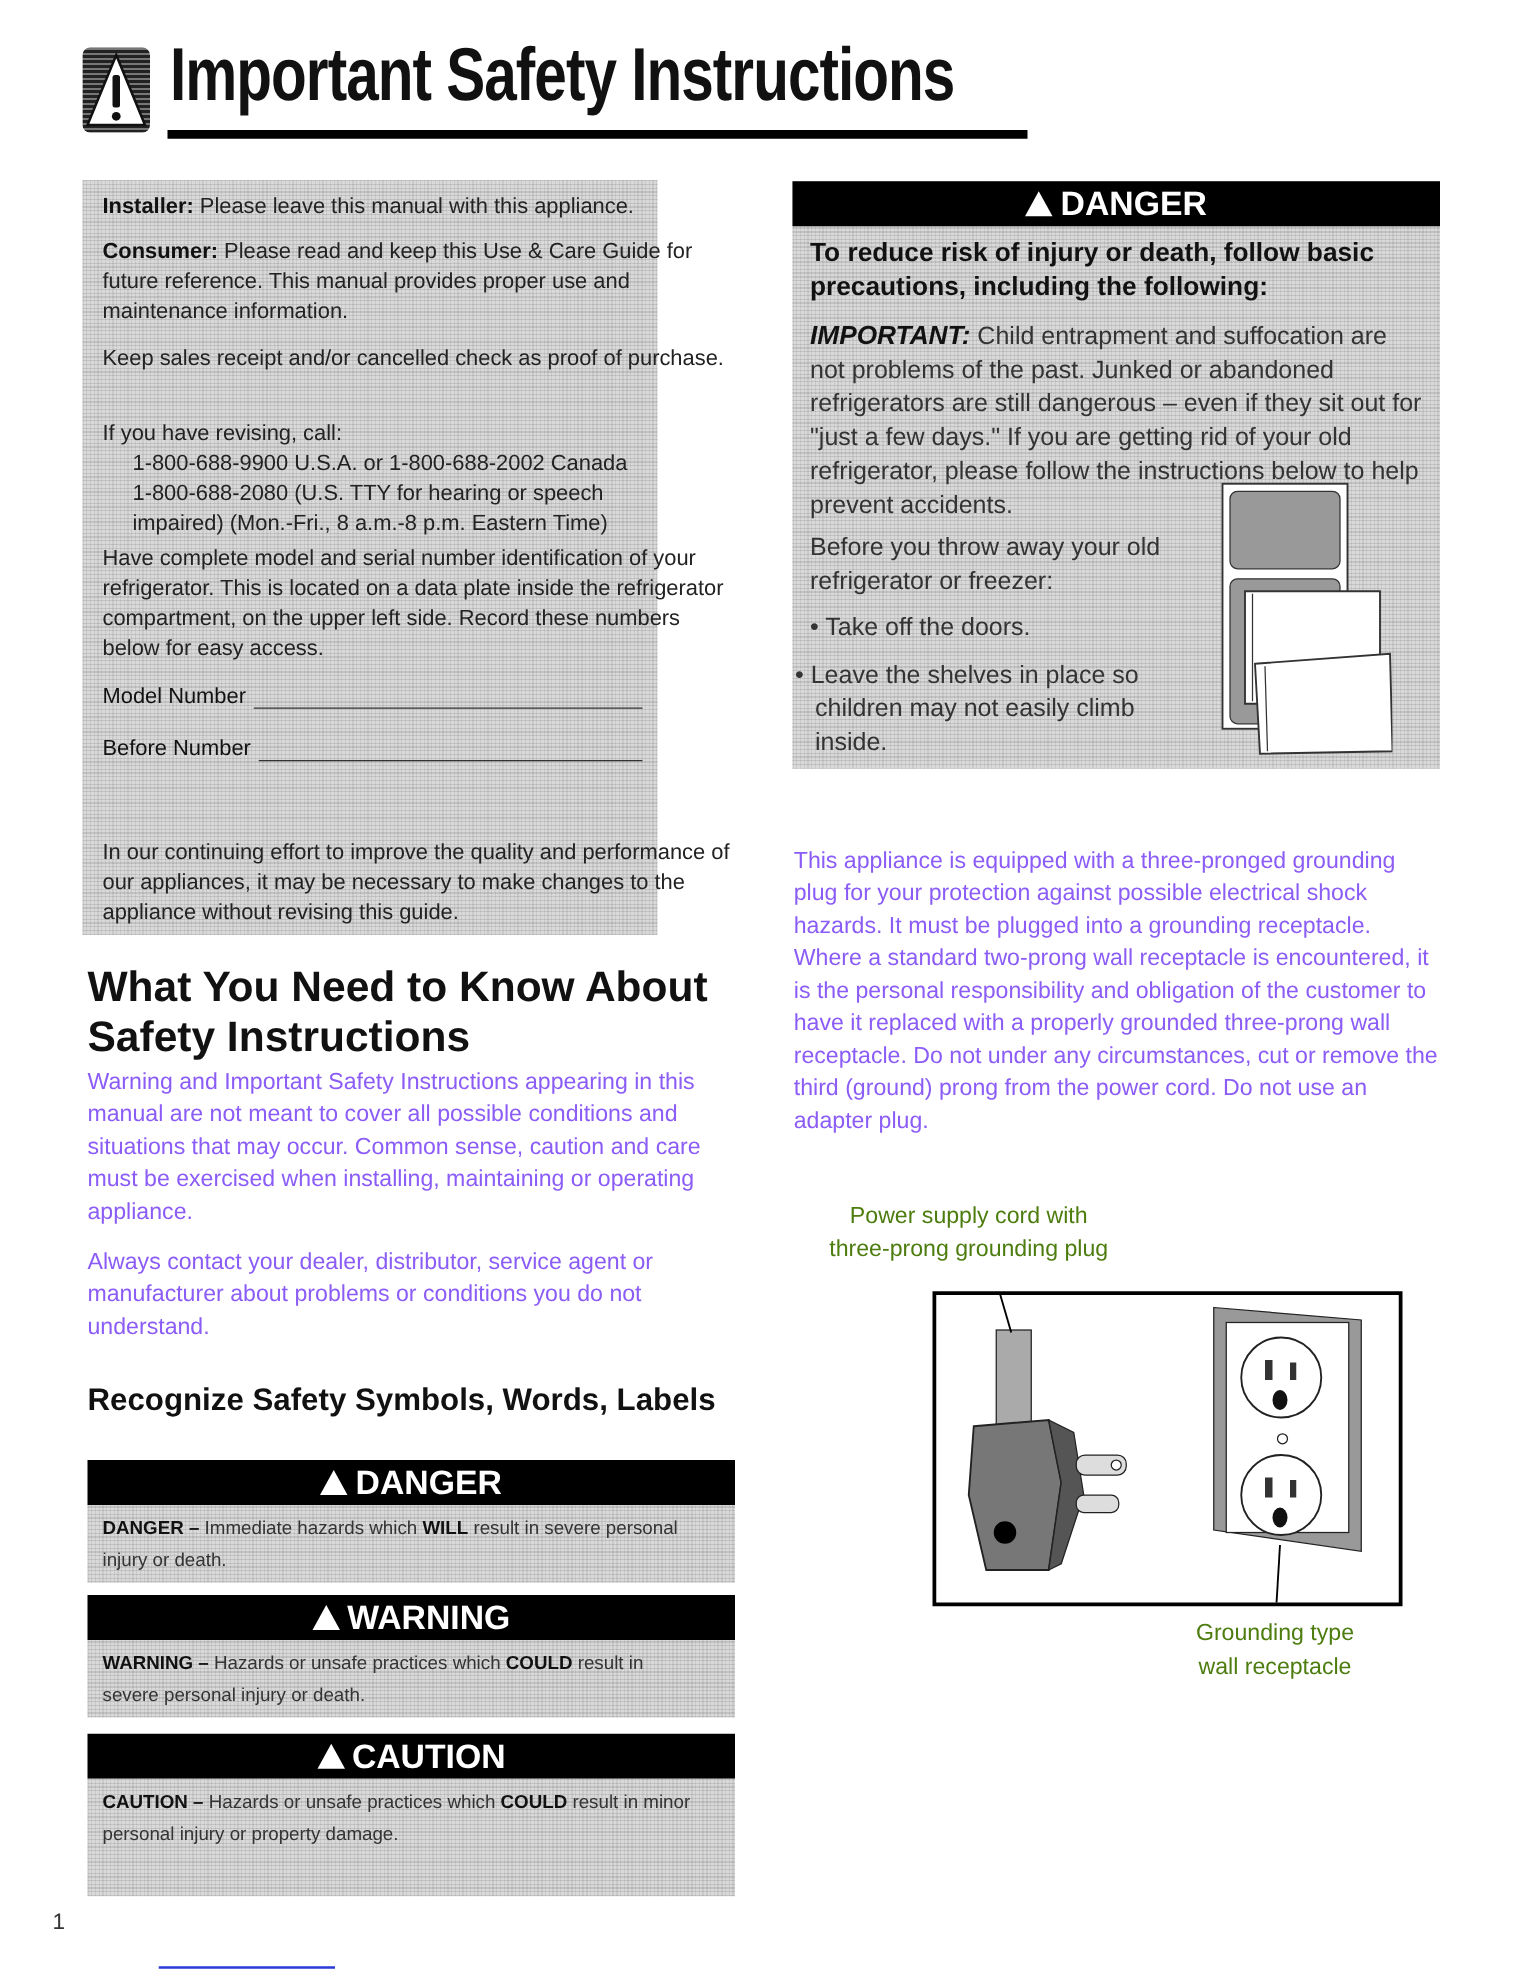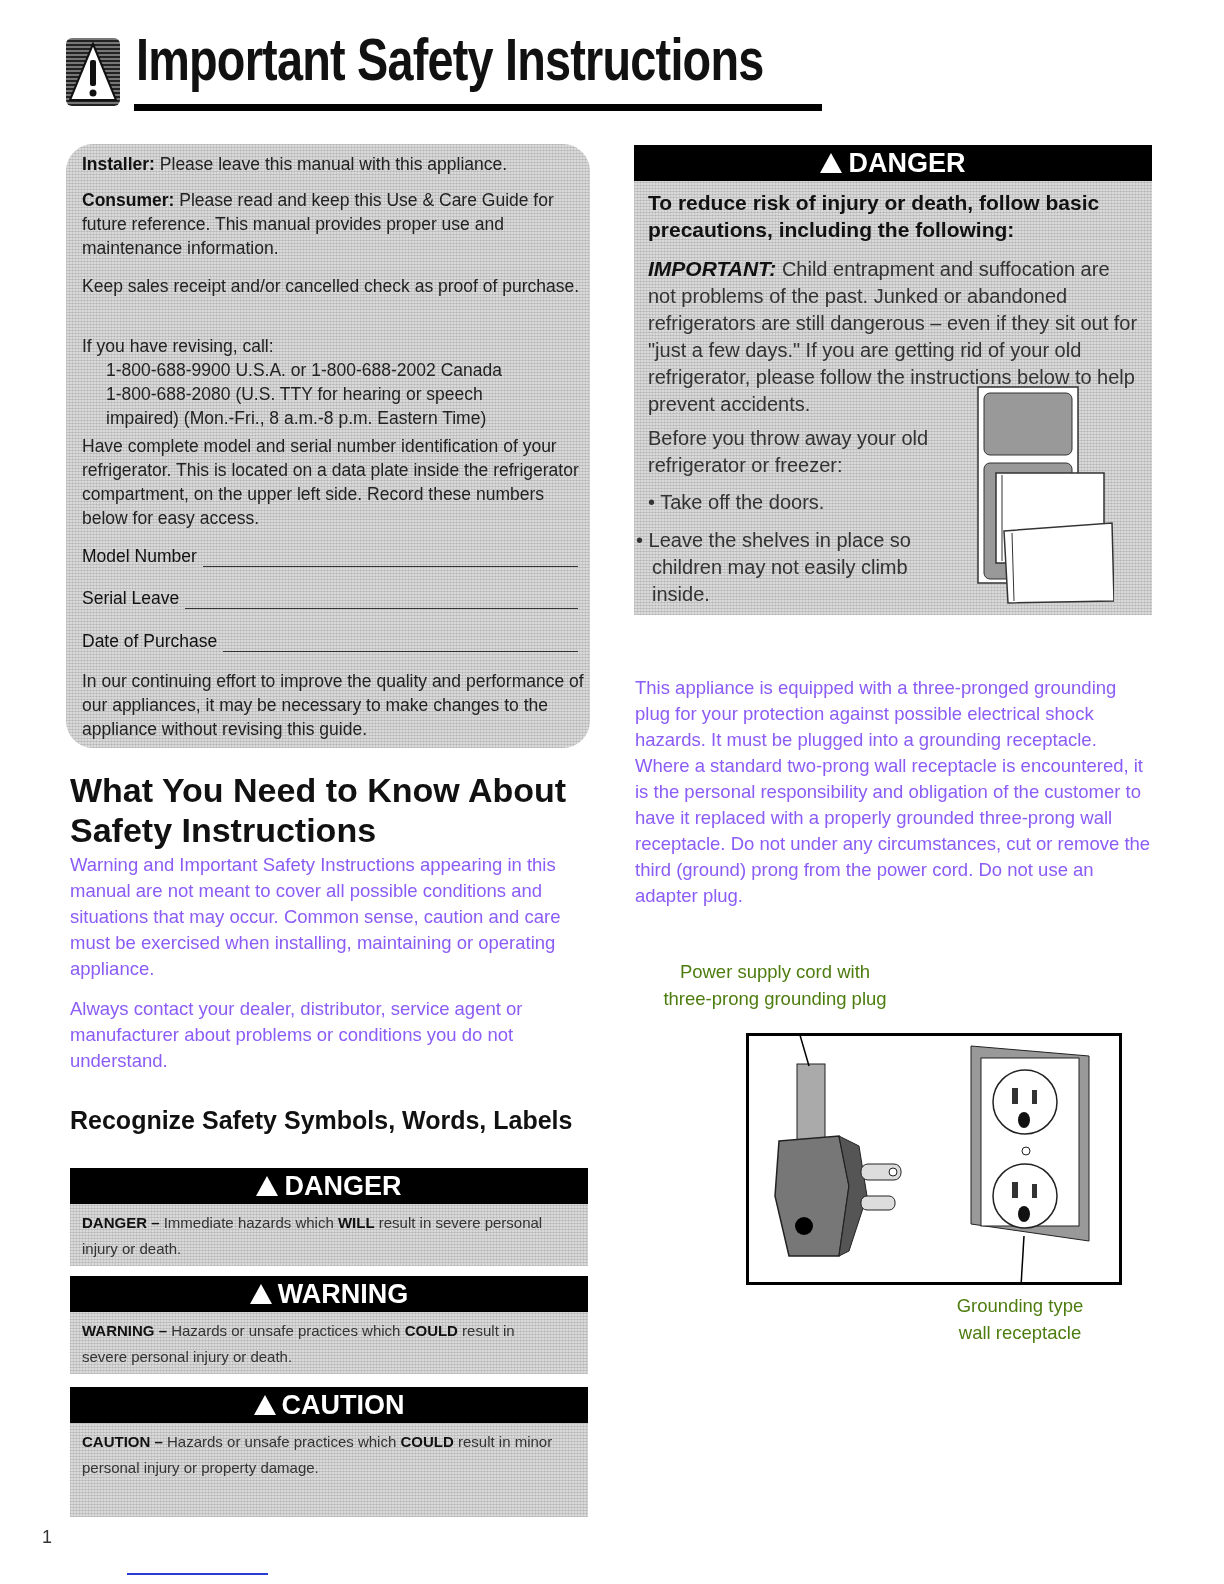--- a/index.html
+++ b/index.html
@@ -11,21 +11,21 @@
                       repeating-linear-gradient(90deg, rgba(0,0,0,0.07) 0px, rgba(0,0,0,0.07) 1px, transparent 1px, transparent 3px); }
 
   
   .hdr-icon { position: absolute; left: 66px; top: 38px; width: 54px; height: 68px; border-radius: 6px; background: #444;
     background-image: repeating-linear-gradient(0deg, #222 0 2px, #777 2px 4px); }
   .hdr-title { position: absolute; left: 136px; top: 18px; font-family: "Liberation Sans", sans-serif; font-weight: 700;
     font-size: 60px; letter-spacing: -1px; transform: scaleX(0.78); transform-origin: left top; white-space: nowrap; line-height: 84px; }
   .hdr-rule { position: absolute; left: 134px; top: 104px; width: 688px; height: 7px; background: #000; }
 
   
-  .infobox { position: absolute; left: 66px; top: 144px; width: 524px; height: 604px; border-radius: 27px; }
+  .infobox { position: absolute; left: 66px; top: 144px; width: 460px; height: 604px; }
   .infobox p { margin: 0; font-size: 17.5px; line-height: 24px; color: #222; position: absolute; left: 16px; width: 502px; }
   .infobox b { font-weight: 700; color: #111; }
   .phone { padding-left: 24px; }
   .field { position: absolute; left: 16px; right: 12px; font-size: 17.5px; display: flex; align-items: flex-end; }
   .field .line { flex: 1; border-bottom: 1px solid #333; margin-left: 6px; height: 18px; }
 
   
   .h1 { position: absolute; left: 70px; top: 770px; font-weight: 700; font-size: 34px; line-height: 40px; width: 530px; margin: 0; }
   .h2 { position: absolute; left: 70px; top: 1104px; font-weight: 700; font-size: 25px; line-height: 32px; width: 530px; margin: 0; }
   .body { position: absolute; font-size: 18.5px; line-height: 26px; color: #8b5cf6; margin: 0; }
@@ -73,25 +73,21 @@
   <p style="top:190px">If you have revising, call:</p>
   <p style="top:214px" class="phone">1-800-688-9900 U.S.A. or 1-800-688-2002 Canada</p>
   <p style="top:238px" class="phone">1-800-688-2080 (U.S. TTY for hearing or speech</p>
   <p style="top:262px" class="phone">impaired) (Mon.-Fri., 8 a.m.-8 p.m. Eastern Time)</p>
   <p style="top:290px">Have complete model and serial number identification of your refrigerator. This is located on a data plate inside the refrigerator compartment, on the upper left side. Record these numbers below for easy access.</p>
   <div class="field" style="top:402px">
     <span>Model Number</span>
       <span class="line"></span>
   </div>
   <div class="field" style="top:444px">
-    <span>Serial Leave</span>
-      <span class="line"></span>
-  </div>
-  <div class="field" style="top:487px">
-    <span>Date of Purchase</span>
+    <span>Before Number</span>
       <span class="line"></span>
   </div>
   <p style="top:525px">In our continuing effort to improve the quality and performance of our appliances, it may be necessary to make changes to the appliance without revising this guide.</p>
 </div>
 
 <h1 class="h1">What You Need to Know About Safety Instructions</h1>
 <p class="body" style="left:70px; top:852px; width:530px;">Warning and Important Safety Instructions appearing in this manual are not meant to cover all possible conditions and situations that may occur. Common sense, caution and care must be exercised when installing, maintaining or operating appliance.</p>
 <p class="body" style="left:70px; top:996px; width:530px;">Always contact your dealer, distributor, service agent or manufacturer about problems or conditions you do not understand.</p>
 
 <h2 class="h2">Recognize Safety Symbols, Words, Labels</h2>

